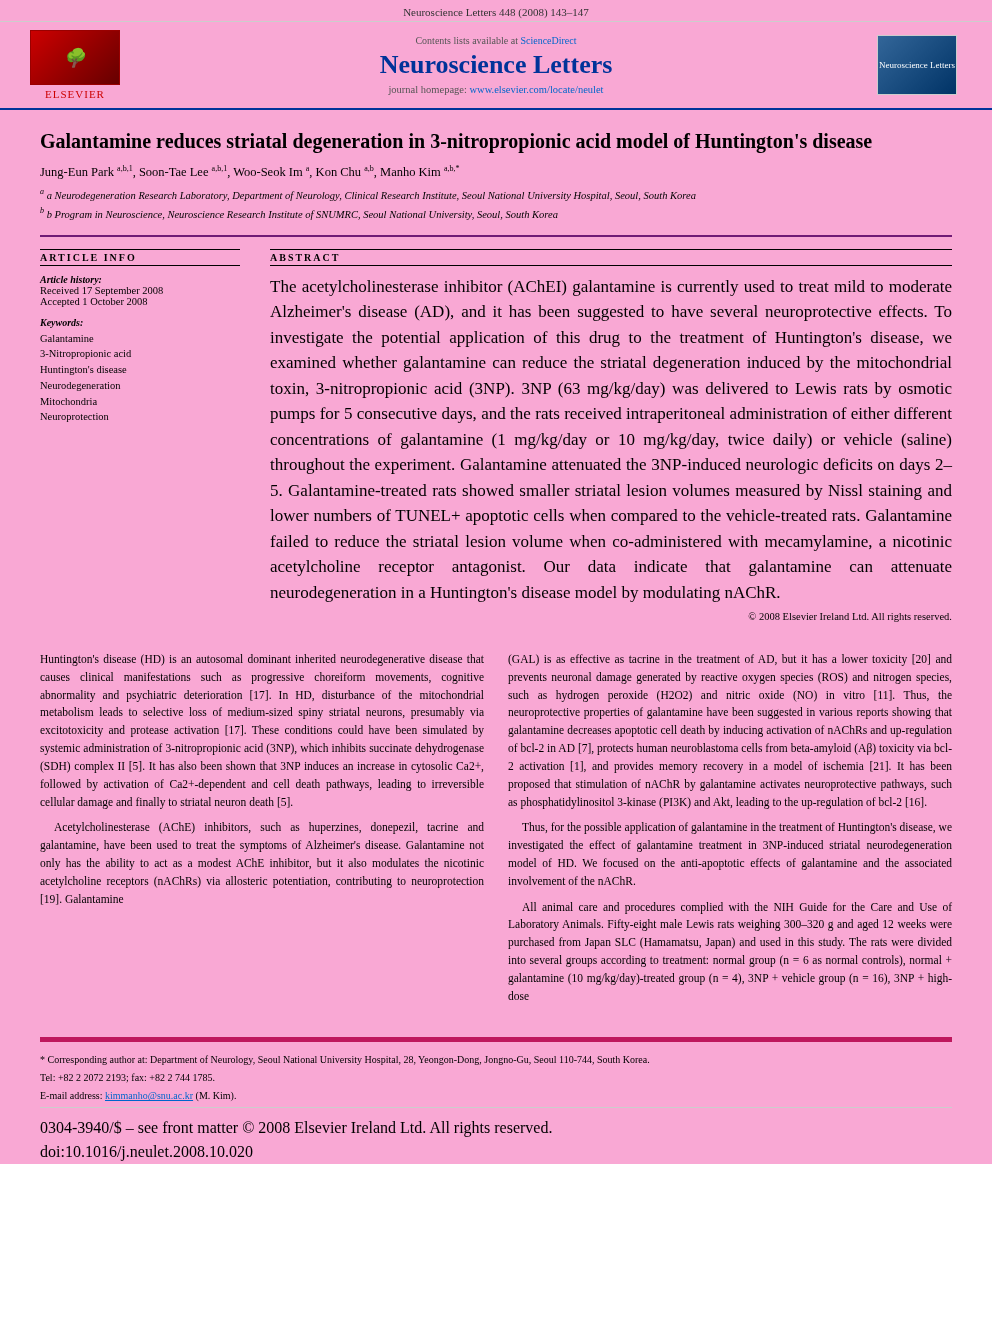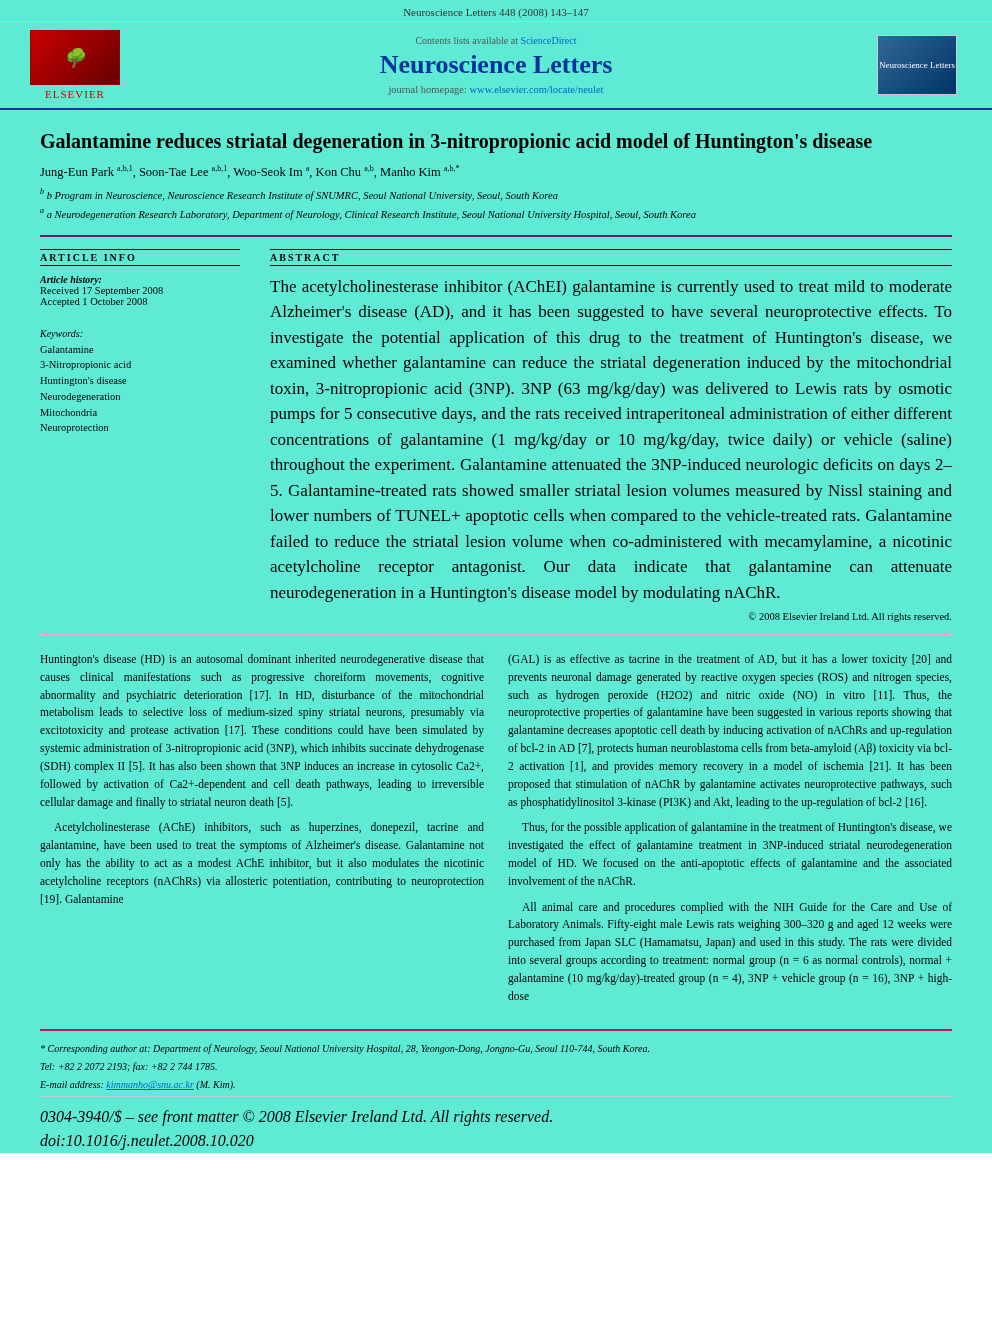--- a/index.html
+++ b/index.html
@@ -7,21 +7,21 @@
       background: #fff;
       font-family: 'Times New Roman', Times, serif;
       font-size: 13px;
       color: #000;
       width: 992px;
       min-height: 1323px;
     }
 
     .page-wrapper {
       width: 992px;
-      background: #5eead4;
+      background: #f9a8d4;
       padding: 0;
     }
 
     
     .journal-top-bar {
       text-align: center;
       padding: 6px 0 3px 0;
       font-size: 11px;
       color: #333;
       border-bottom: 1px solid #ccc;
@@ -185,39 +185,39 @@
       letter-spacing: 2px;
       text-transform: uppercase;
       color: #000;
       border-top: 1px solid #000;
       border-bottom: 1px solid #000;
       padding: 2px 0;
       margin-bottom: 8px;
     }
 
     .article-history {
-      margin-bottom: 21px;
+      margin-bottom: 10px;
     }
 
     .article-history .history-label {
       font-size: 10px;
       font-style: italic;
       font-weight: bold;
       color: #000;
     }
 
     .article-history .history-item {
       font-size: 10.5px;
       color: #000;
     }
 
     .keywords-section .kw-label {
       font-size: 10px;
       font-style: italic;
-      font-weight: normal;
+      font-weight: bold;
       margin-bottom: 3px;
     }
 
     .keywords-section .kw-item {
       font-size: 10.5px;
       color: #000;
       line-height: 1.5;
     }
 
     .abstract-text {
@@ -253,27 +253,26 @@
       margin-bottom: 8px;
       text-indent: 0;
     }
 
     .body-col p + p {
       text-indent: 14px;
     }
 
     
     .footnotes-section {
-      border-top: 2px solid #be185d;
+      border-top: 5px solid #be185d;
       padding: 10px 0 0 0;
-      margin-top: 0;
+      margin-top: 8px;
       font-size: 10px;
       color: #000;
       line-height: 1.5;
-      font-style: italic;
     }
 
     .footnote-item {
       margin-bottom: 3px;
     }
 
     .footnote-email a {
       color: #0066cc;
       text-decoration: underline;
     }
@@ -334,26 +333,26 @@
       <div class="article-title">Galantamine reduces striatal degeneration in 3-nitropropionic acid model of Huntington's disease</div>
       <div class="article-authors">
         Jung-Eun Park <sup>a,b,1</sup>,
         Soon-Tae Lee <sup>a,b,1</sup>,
         Woo-Seok Im <sup>a</sup>,
         Kon Chu <sup>a,b</sup>,
         Manho Kim <sup>a,b,*</sup>
       </div>
       <div class="affiliations">
         <div class="affiliation-line">
+          <sup>a</sup>
+          <span>a Neurodegeneration Research Laboratory, Department of Neurology, Clinical Research Institute, Seoul National University Hospital, Seoul, South Korea</span>
+        </div>
+        <div class="affiliation-line">
           <sup>b</sup>
           <span>b Program in Neuroscience, Neuroscience Research Institute of SNUMRC, Seoul National University, Seoul, South Korea</span>
-        </div>
-        <div class="affiliation-line">
-          <sup>a</sup>
-          <span>a Neurodegeneration Research Laboratory, Department of Neurology, Clinical Research Institute, Seoul National University Hospital, Seoul, South Korea</span>
         </div>
       </div>
     </div>
 
     <div class="two-col-section">
 
       <div class="article-info-col">
         <div class="col-header">ARTICLE   INFO</div>
 
         <div class="article-history">

